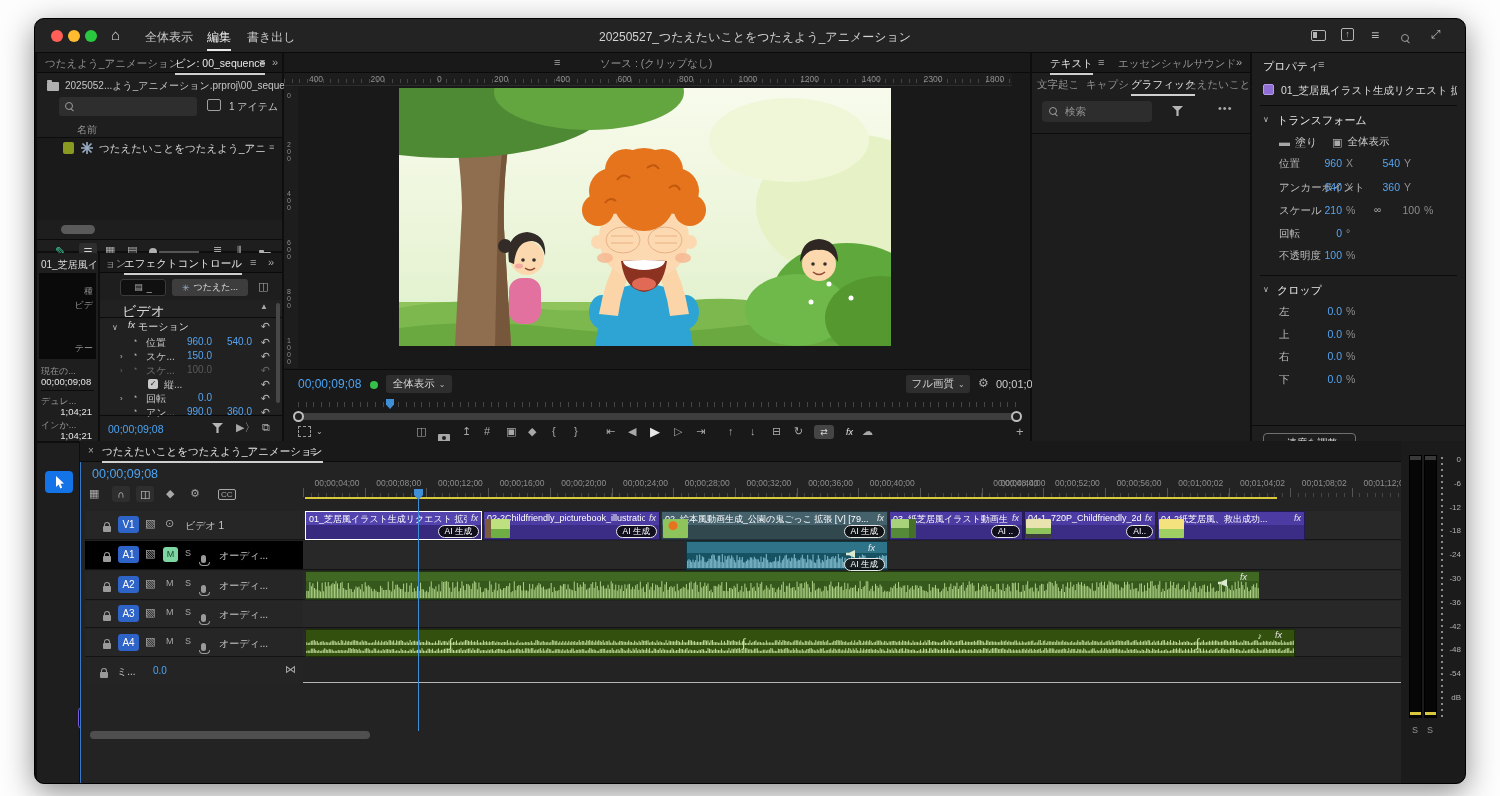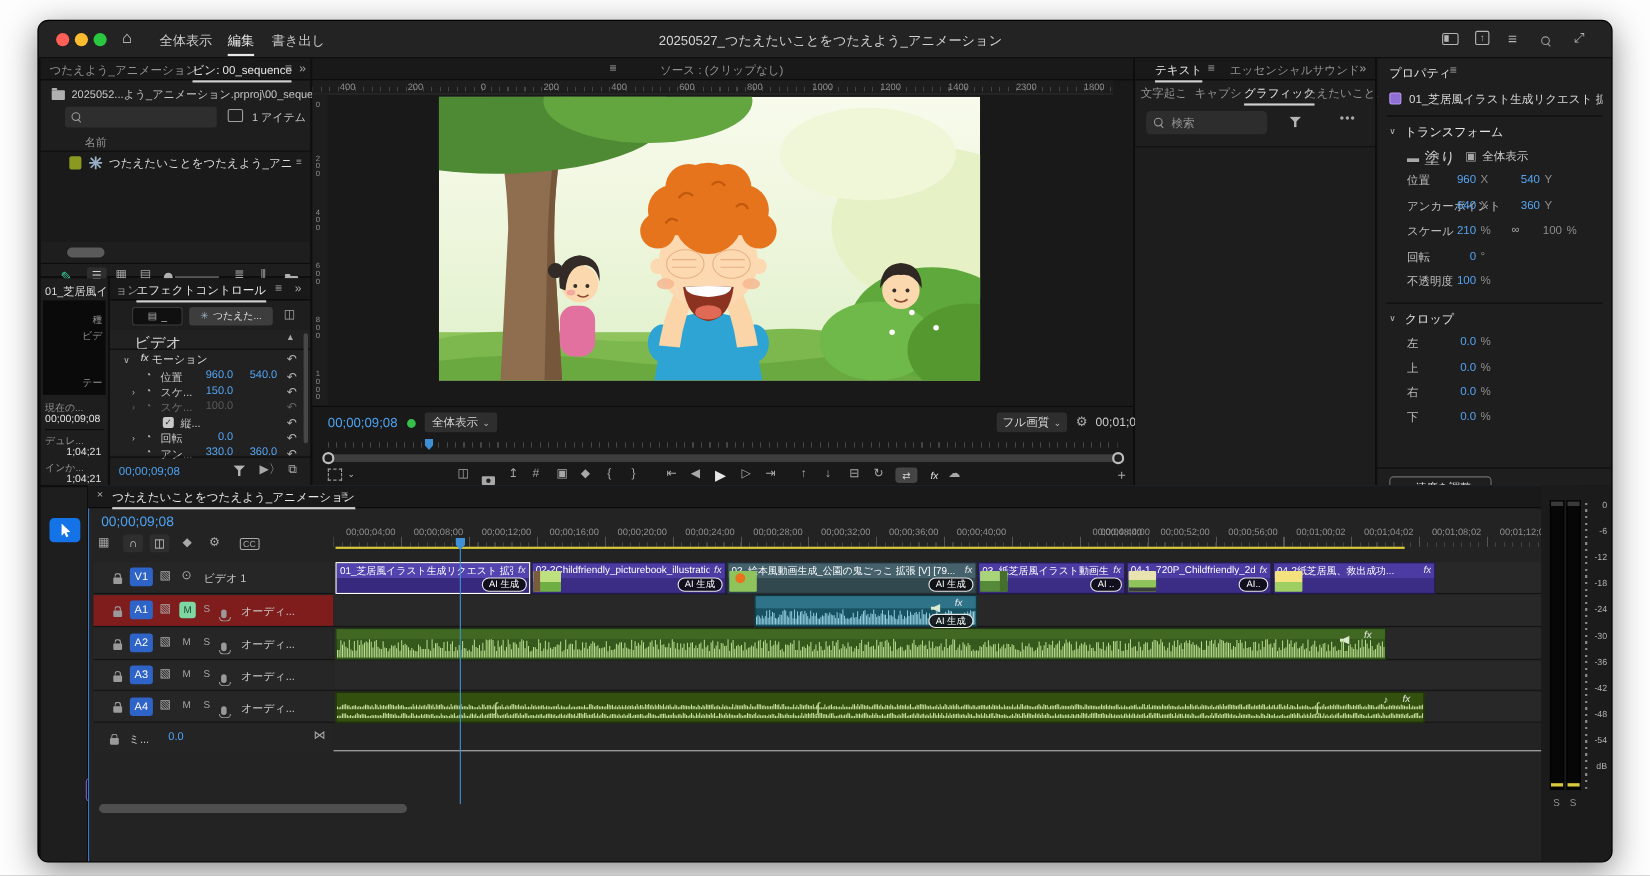--- a/index.html
+++ b/index.html
@@ -198,21 +198,21 @@
       <div class="abs" style="left:0;top:92px;width:182px;height:13px" data-name="param-row-rotation">
         <span class="chev abs" style="left:20px;top:2px">›</span>
             <span class="stopw" style="left:32px">◔</span>
             <span class="ecp-label">回転</span>
         <span class="ecp-v" style="left:72px" data-name="param-value">0.0</span>
             <span class="reset" data-name="reset-icon">↶</span>
       </div>
       <div class="abs" style="left:0;top:106px;width:182px;height:13px" data-name="param-row-anchor">
         <span class="stopw" style="left:32px">◔</span>
             <span class="ecp-label">アン...</span>
-        <span class="ecp-v" style="left:72px" data-name="param-value">330.0</span>
+        <span class="ecp-v" style="left:72px" data-name="param-value">990.0</span>
         <span class="ecp-v" style="left:112px" data-name="param-value">360.0</span>
             <span class="reset" data-name="reset-icon">↶</span>
       </div>
       <span class="abs" data-name="effects-scrollbar" style="right:2px;top:3px;width:4px;height:100px;background:#474747;border-radius:2px"></span>
     </div>
     <div class="abs" data-name="effects-footer" style="left:0;bottom:0;width:182px;height:26px;border-top:1px solid #0c0c0c">
       <span class="abs blue" data-name="effects-timecode" style="left:8px;top:7px;font-size:10.5px">00;00;09;08</span>
       <span class="funnel abs" data-name="filter-icon" style="left:112px;top:7px"></span>
       <span class="abs icon" data-name="play-around-icon" style="left:136px;top:6px">▶〉</span>
       <span class="abs icon" data-name="export-frame-icon" style="left:162px;top:6px">⧉</span>
@@ -406,21 +406,21 @@
     <span class="abs icon" data-name="panel-menu-icon" style="left:66px;top:6px">≡</span>
     <div class="abs" data-name="selected-clip-row" style="left:0;top:28px;width:213px;height:18px">
       <span class="abs" data-name="clip-type-icon" style="left:11px;top:3px;width:11px;height:11px;border-radius:2px;background:#8f6fd4;border:1px solid #b79aee"></span>
       <span class="abs txt" data-name="selected-clip-name" style="left:29px;top:3px;font-size:10.5px;color:#dcdcdc;width:176px;overflow:hidden">01_芝居風イラスト生成リクエスト 拡張・・</span>
     </div>
     <div class="hr" style="top:52px;left:8px;right:8px"></div>
     <span class="abs chev" data-name="transform-expand-icon" style="left:11px;top:62px">∨</span>
     <span class="abs txt bright" data-name="transform-section-header" style="left:25px;top:60px;font-size:11px">トランスフォーム</span>
     <div class="abs" data-name="fill-toggle" style="left:27px;top:82px;display:flex;gap:5px;align-items:center">
       <span class="icon" data-name="fill-icon">▬</span>
-          <span class="txt" style="font-size:14px">塗り</span>
+          <span class="txt" style="font-size:11px">塗り</span>
     </div>
     <div class="abs" data-name="fit-toggle" style="left:80px;top:82px;display:flex;gap:5px;align-items:center">
       <span class="icon" data-name="fit-icon">▣</span>
           <span class="txt" style="font-size:10.5px">全体表示</span>
     </div>
 
     <div class="abs" style="left:0;top:104px;width:213px;height:16px" data-name="prop-row-position">
       <span class="prow-label">位置</span>
       <span class="pv" style="left:60px" data-name="prop-value">960</span>
           <span class="pu" style="left:94px">X</span>
@@ -548,21 +548,21 @@
     <div class="abs" data-name="track-headers" style="left:0;top:66px;width:223px;height:224px">
 
       <div class="abs" data-name="track-header-v1" style="left:5px;top:4px;width:218px;height:29px;background:#262626;border-bottom:1px solid #141414">
         <span class="abs" data-name="track-lock-icon" style="left:18px;top:7px"><span class="lock"></span></span>
         <span class="abs badge-track" data-name="track-target-v1" style="left:33px;top:5px">V1</span>
         <span class="abs icon" data-name="sync-lock-icon" style="left:60px;top:7px">▧</span>
         <span class="abs icon" data-name="track-visibility-eye-icon" style="left:80px;top:7px">⊙</span>
         <span class="abs txt" data-name="track-name" style="left:100px;top:8px;font-size:10px">ビデオ 1</span>
       </div>
 
-      <div class="abs" data-name="track-header-a1" style="left:5px;top:34px;width:218px;height:29px;background:#7f1d1d;border-bottom:1px solid #141414">
+      <div class="abs" data-name="track-header-a1" style="left:5px;top:34px;width:218px;height:29px;background:#000000;border-bottom:1px solid #141414">
         <span class="abs" data-name="track-lock-icon" style="left:18px;top:7px"><span class="lock"></span></span>
         <span class="abs badge-track" data-name="track-target-a1" style="left:33px;top:5px">A1</span>
         <span class="abs icon" data-name="sync-lock-icon" style="left:60px;top:7px">▧</span>
         <span class="abs" data-name="mute-button-active" style="left:78px;top:6px;width:15px;height:15px;background:#7ed7a2;color:#1c4a30;border-radius:3px;font-size:9px;text-align:center;line-height:15px">M</span>
         <span class="abs icon" data-name="solo-button" style="left:100px;top:8px;font-size:9px">S</span>
         <span class="abs" data-name="voiceover-mic-icon" style="left:116px;top:8px"><span class="mic"></span></span>
         <span class="abs txt" data-name="track-name" style="left:134px;top:8px;font-size:10px">オーディ...</span>
       </div>
 
       <div class="abs" data-name="track-header-a2" style="left:5px;top:64px;width:218px;height:29px;background:#262626;border-bottom:1px solid #141414">

